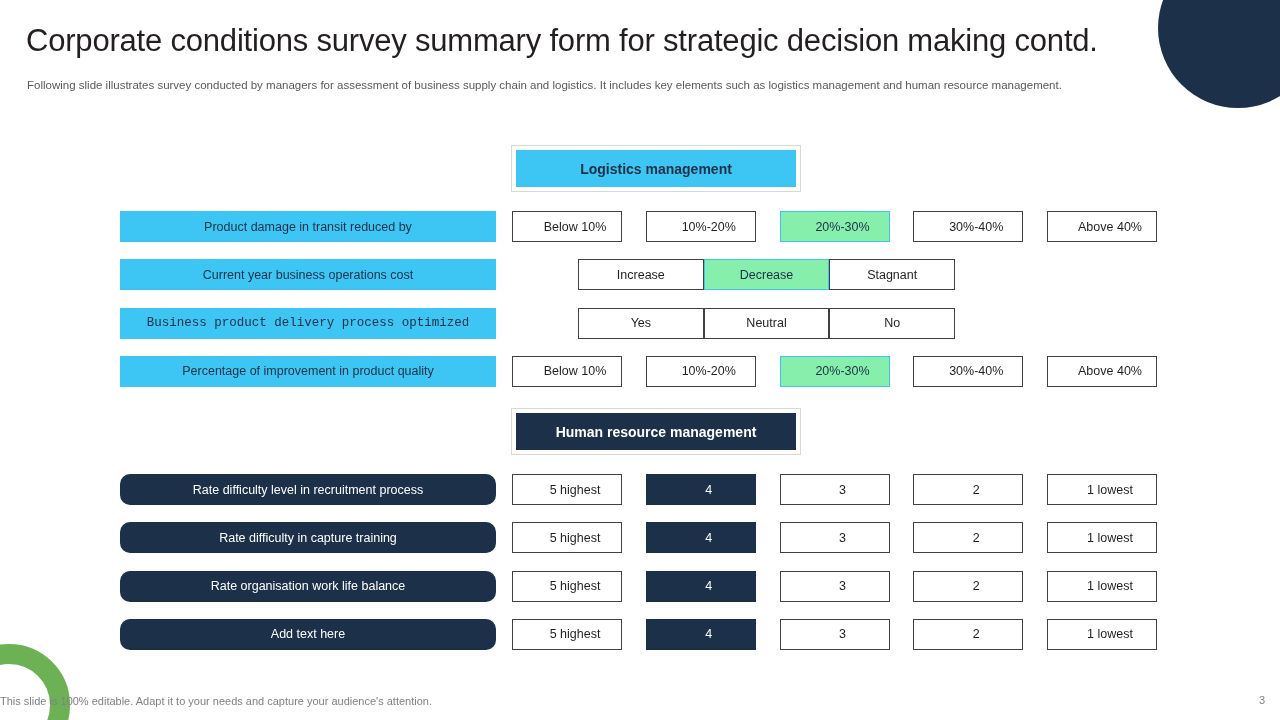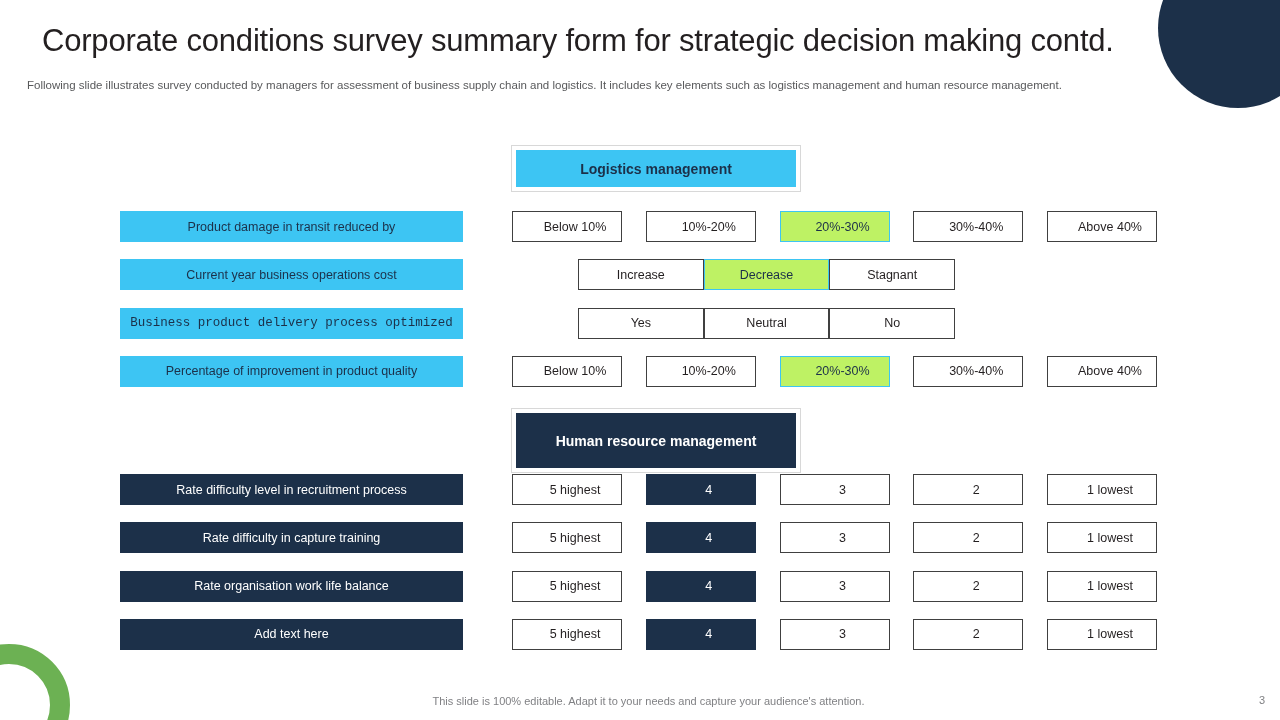--- a/index.html
+++ b/index.html
@@ -42,21 +42,20 @@
   .slide-title {
     position: absolute;
     left: 26px;
     top: 23px;
     font-size: 31px;
     font-weight: 400;
     color: #231f20;
     letter-spacing: -0.2px;
     white-space: nowrap;
     z-index: 3;
-    margin-left: 16px;
   }
   .slide-subtitle {
     position: absolute;
     left: 27px;
     top: 79px;
     font-size: 11.5px;
     font-weight: 400;
     color: #58595b;
     white-space: nowrap;
     z-index: 3;
@@ -88,47 +87,48 @@
     height: 47px;
   }
   .banner-logistics .fill {
     background: #3dc5f3;
     color: #1c3049;
   }
   .banner-hr {
     left: 511px;
     top: 408px;
     width: 290px;
-    height: 65px;
+    height: 47px;
   }
   .banner-hr .fill {
     background: #1c3049;
     color: #ffffff;
   }
 
   
   .q-label {
     position: absolute;
     left: 120px;
-    width: 343px;
+    width: 376px;
     height: 31px;
     box-sizing: border-box;
     display: flex;
     align-items: center;
     justify-content: center;
     font-size: 12.5px;
     z-index: 3;
   }
   .q-label.blue {
     background: #3dc5f3;
     color: #1c3049;
   }
   .q-label.navy {
     background: #1c3049;
     color: #ffffff;
+    border-radius: 10px;
   }
 
   
   .opt-row {
     position: absolute;
     height: 31px;
     display: flex;
     z-index: 3;
   }
   .opt-row.cols5 {
@@ -148,41 +148,40 @@
     align-items: center;
     justify-content: center;
     font-size: 12.5px;
     border: 1px solid #404040;
     background: #ffffff;
     color: #231f20;
   }
   .cols5 .opt { width: 110px; padding-left: 16px; }
   .cols3 .opt { width: 134px; }
   .opt.sel-blue {
-    background: #bef264;
+    background: #86efac;
     border-color: #3dc5f3;
     color: #1c3049;
   }
   .opt.sel-navy {
     background: #1c3049;
     border-color: #1c3049;
     color: #ffffff;
   }
 
   
   .footer-note {
     position: absolute;
     left: 0;
     right: 0;
     bottom: 13px;
-    text-align: center;
+    text-align: left;
     font-size: 11px;
     color: #808184;
     z-index: 3;
-    margin-left: 17px;
   }
   .page-number {
     position: absolute;
     right: 15px;
     bottom: 14px;
     font-size: 11px;
     color: #808184;
     z-index: 3;
   }
 </style>

